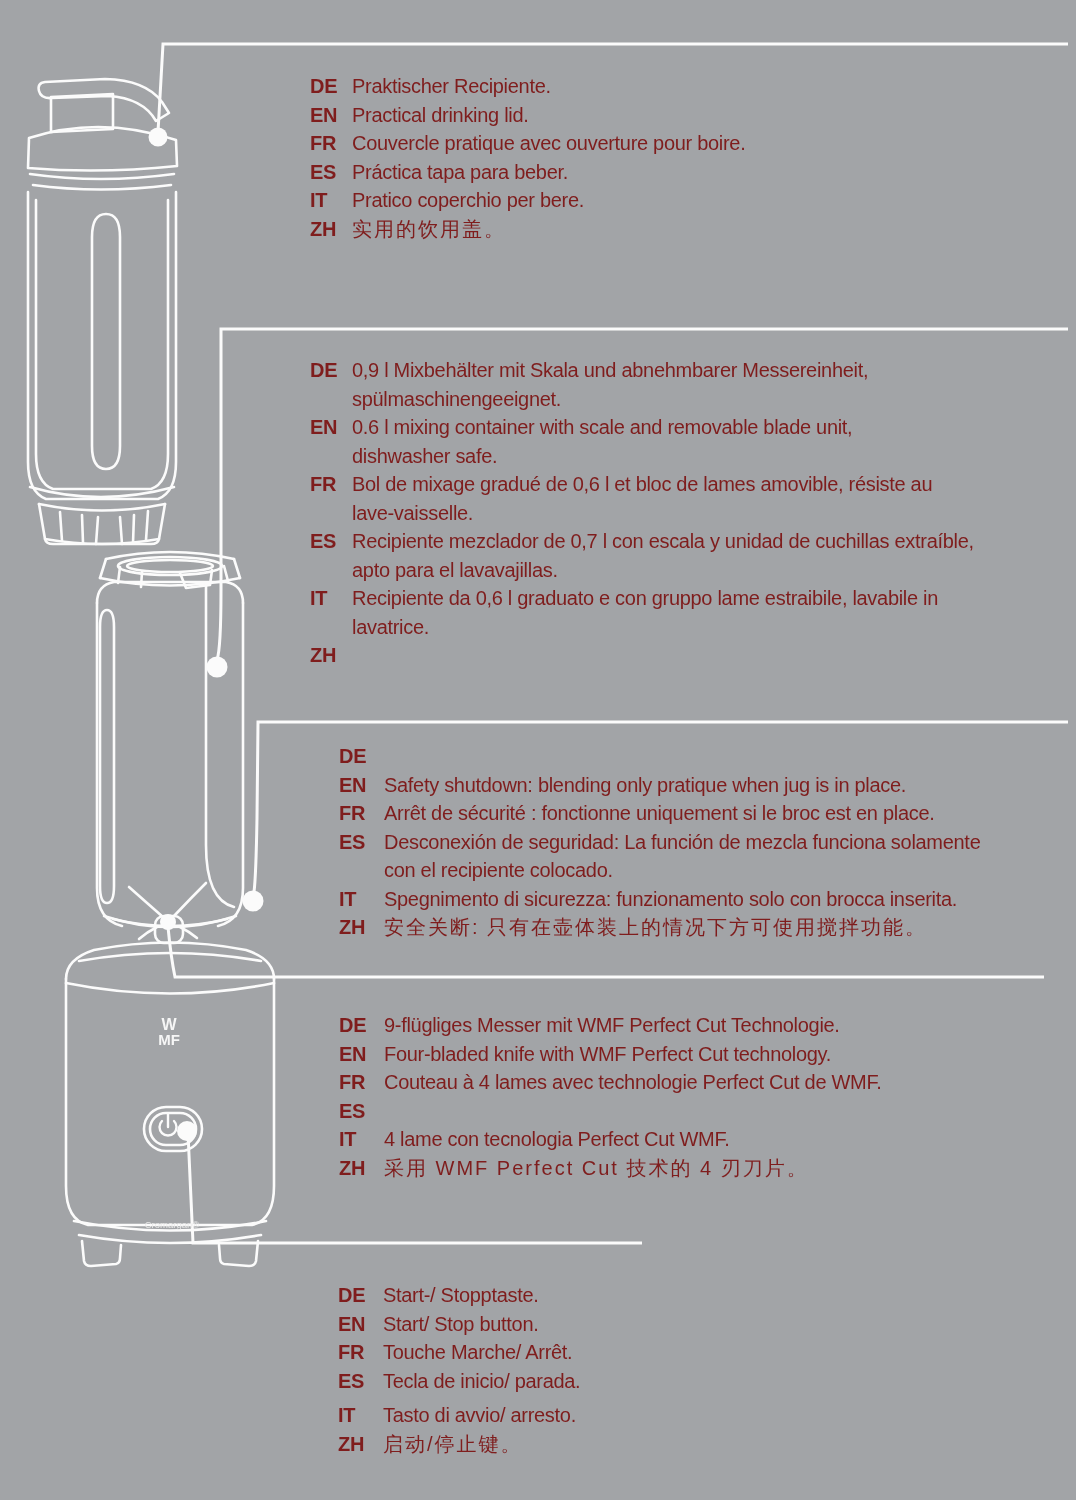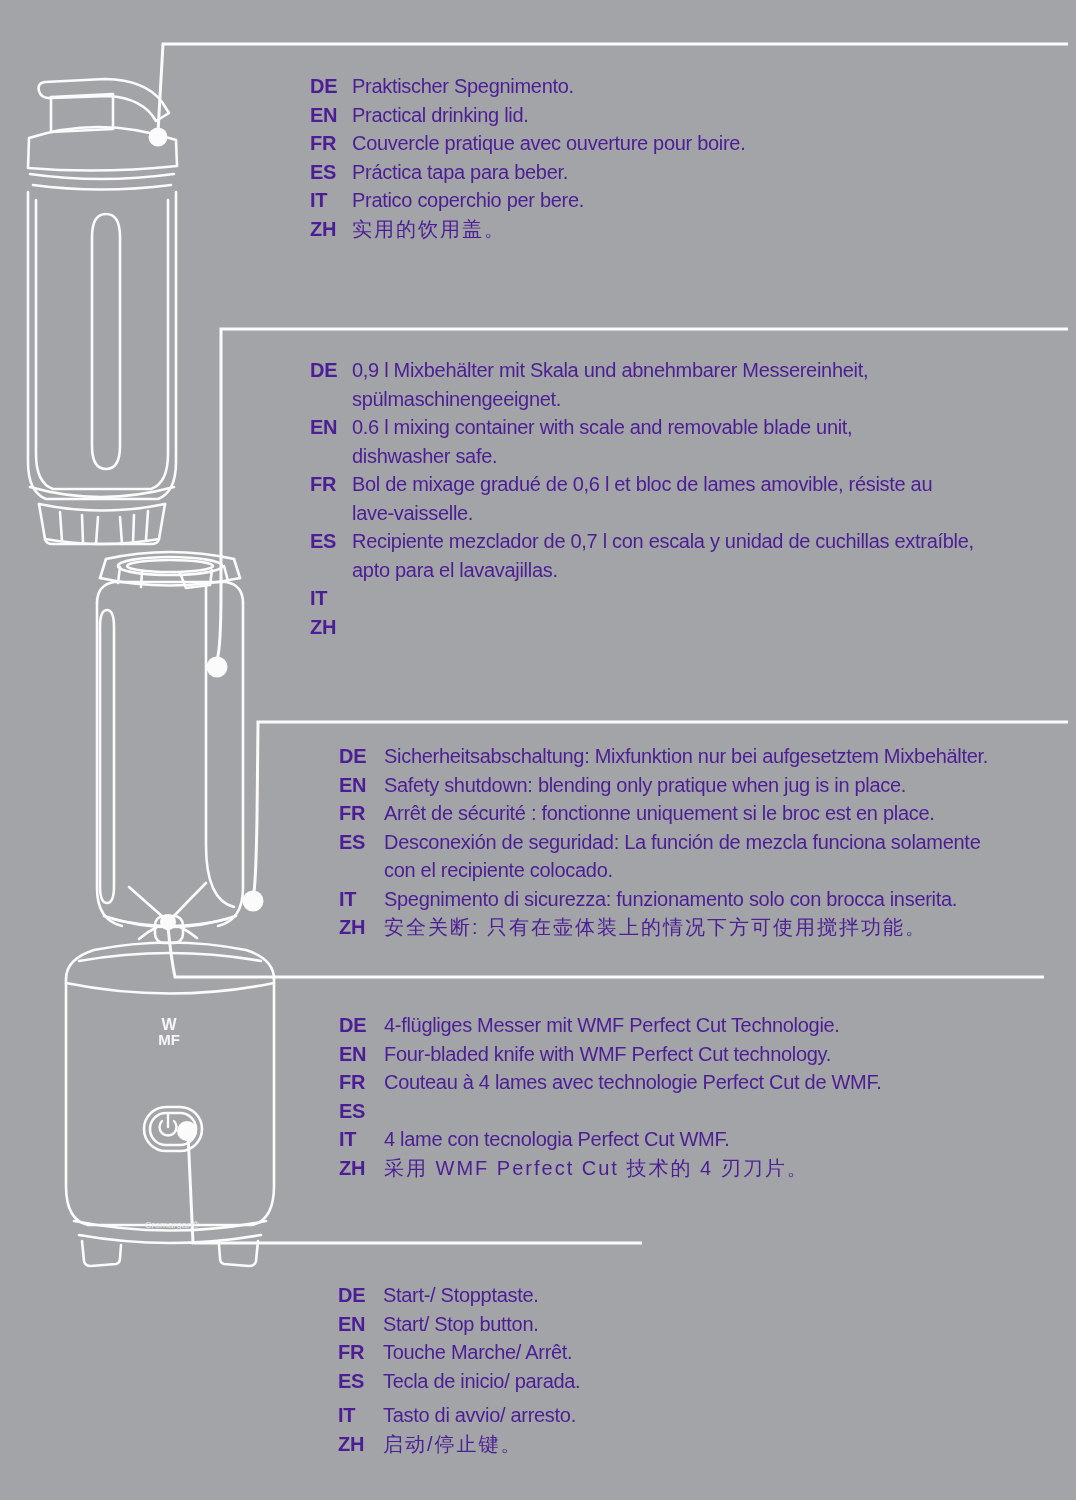--- a/index.html
+++ b/index.html
@@ -6,21 +6,21 @@
   .page{
     position:relative;
     width:1076px;height:1500px;
     background:#a2a4a7;
     overflow:hidden;
     font-family:"Liberation Sans", sans-serif;
   }
   .art{position:absolute;left:0;top:0;}
   #callouts .callout{
     position:absolute;
-    color:#4c1d95;
+    color:#7f1d1d;
     font-size:20px;
     line-height:28.5px;
     letter-spacing:-0.3px;
   }
   .item{display:flex;align-items:flex-start;}
   .lang{width:var(--lc,42px);flex:none;font-weight:bold;}
   .txt{white-space:pre-wrap;}
   .txt.zh{letter-spacing:2px;}
   .callout-1{left:310px;top:72px;width:760px;}
   .callout-2{left:310px;top:356px;width:790px;}
@@ -141,21 +141,21 @@
       <circle cx="253" cy="901" r="10.5"></circle>
       <circle cx="168" cy="922" r="8"></circle>
       <circle cx="187" cy="1131" r="10"></circle>
     </g>
   </svg>
 
   <div id="callouts">
       <div class="callout callout-1">
         <div class="item">
           <span class="lang">DE</span>
-          <span class="txt">Praktischer Spegnimento.</span>
+          <span class="txt">Praktischer Recipiente.</span>
         </div>
         <div class="item">
           <span class="lang">EN</span>
           <span class="txt">Practical drinking lid.</span>
         </div>
         <div class="item">
           <span class="lang">FR</span>
           <span class="txt">Couvercle pratique avec ouverture pour boire.</span>
         </div>
         <div class="item">
@@ -187,29 +187,30 @@
           <span class="txt">Bol de mixage gradué de 0,6 l et bloc de lames amovible, résiste au
 lave-vaisselle.</span>
         </div>
         <div class="item">
           <span class="lang">ES</span>
           <span class="txt">Recipiente mezclador de 0,7 l con escala y unidad de cuchillas extraíble,
 apto para el lavavajillas.</span>
         </div>
         <div class="item">
           <span class="lang">IT</span>
+          <span class="txt">Recipiente da 0,6 l graduato e con gruppo lame estraibile, lavabile in
+lavatrice.</span>
         </div>
         <div class="item">
           <span class="lang">ZH</span>
         </div>
       </div>
       <div class="callout callout-3">
         <div class="item">
           <span class="lang">DE</span>
-          <span class="txt">Sicherheitsabschaltung: Mixfunktion nur bei aufgesetztem Mixbehälter.</span>
         </div>
         <div class="item">
           <span class="lang">EN</span>
           <span class="txt">Safety shutdown: blending only pratique when jug is in place.</span>
         </div>
         <div class="item">
           <span class="lang">FR</span>
           <span class="txt">Arrêt de sécurité : fonctionne uniquement si le broc est en place.</span>
         </div>
         <div class="item">
@@ -222,21 +223,21 @@
           <span class="txt">Spegnimento di sicurezza: funzionamento solo con brocca inserita.</span>
         </div>
         <div class="item">
           <span class="lang">ZH</span>
           <span class="txt zh">安全关断: 只有在壶体装上的情况下方可使用搅拌功能。</span>
         </div>
       </div>
       <div class="callout callout-4">
         <div class="item">
           <span class="lang">DE</span>
-          <span class="txt">4-flügliges Messer mit WMF Perfect Cut Technologie.</span>
+          <span class="txt">9-flügliges Messer mit WMF Perfect Cut Technologie.</span>
         </div>
         <div class="item">
           <span class="lang">EN</span>
           <span class="txt">Four-bladed knife with WMF Perfect Cut technology.</span>
         </div>
         <div class="item">
           <span class="lang">FR</span>
           <span class="txt">Couteau à 4 lames avec technologie Perfect Cut de WMF.</span>
         </div>
         <div class="item">

